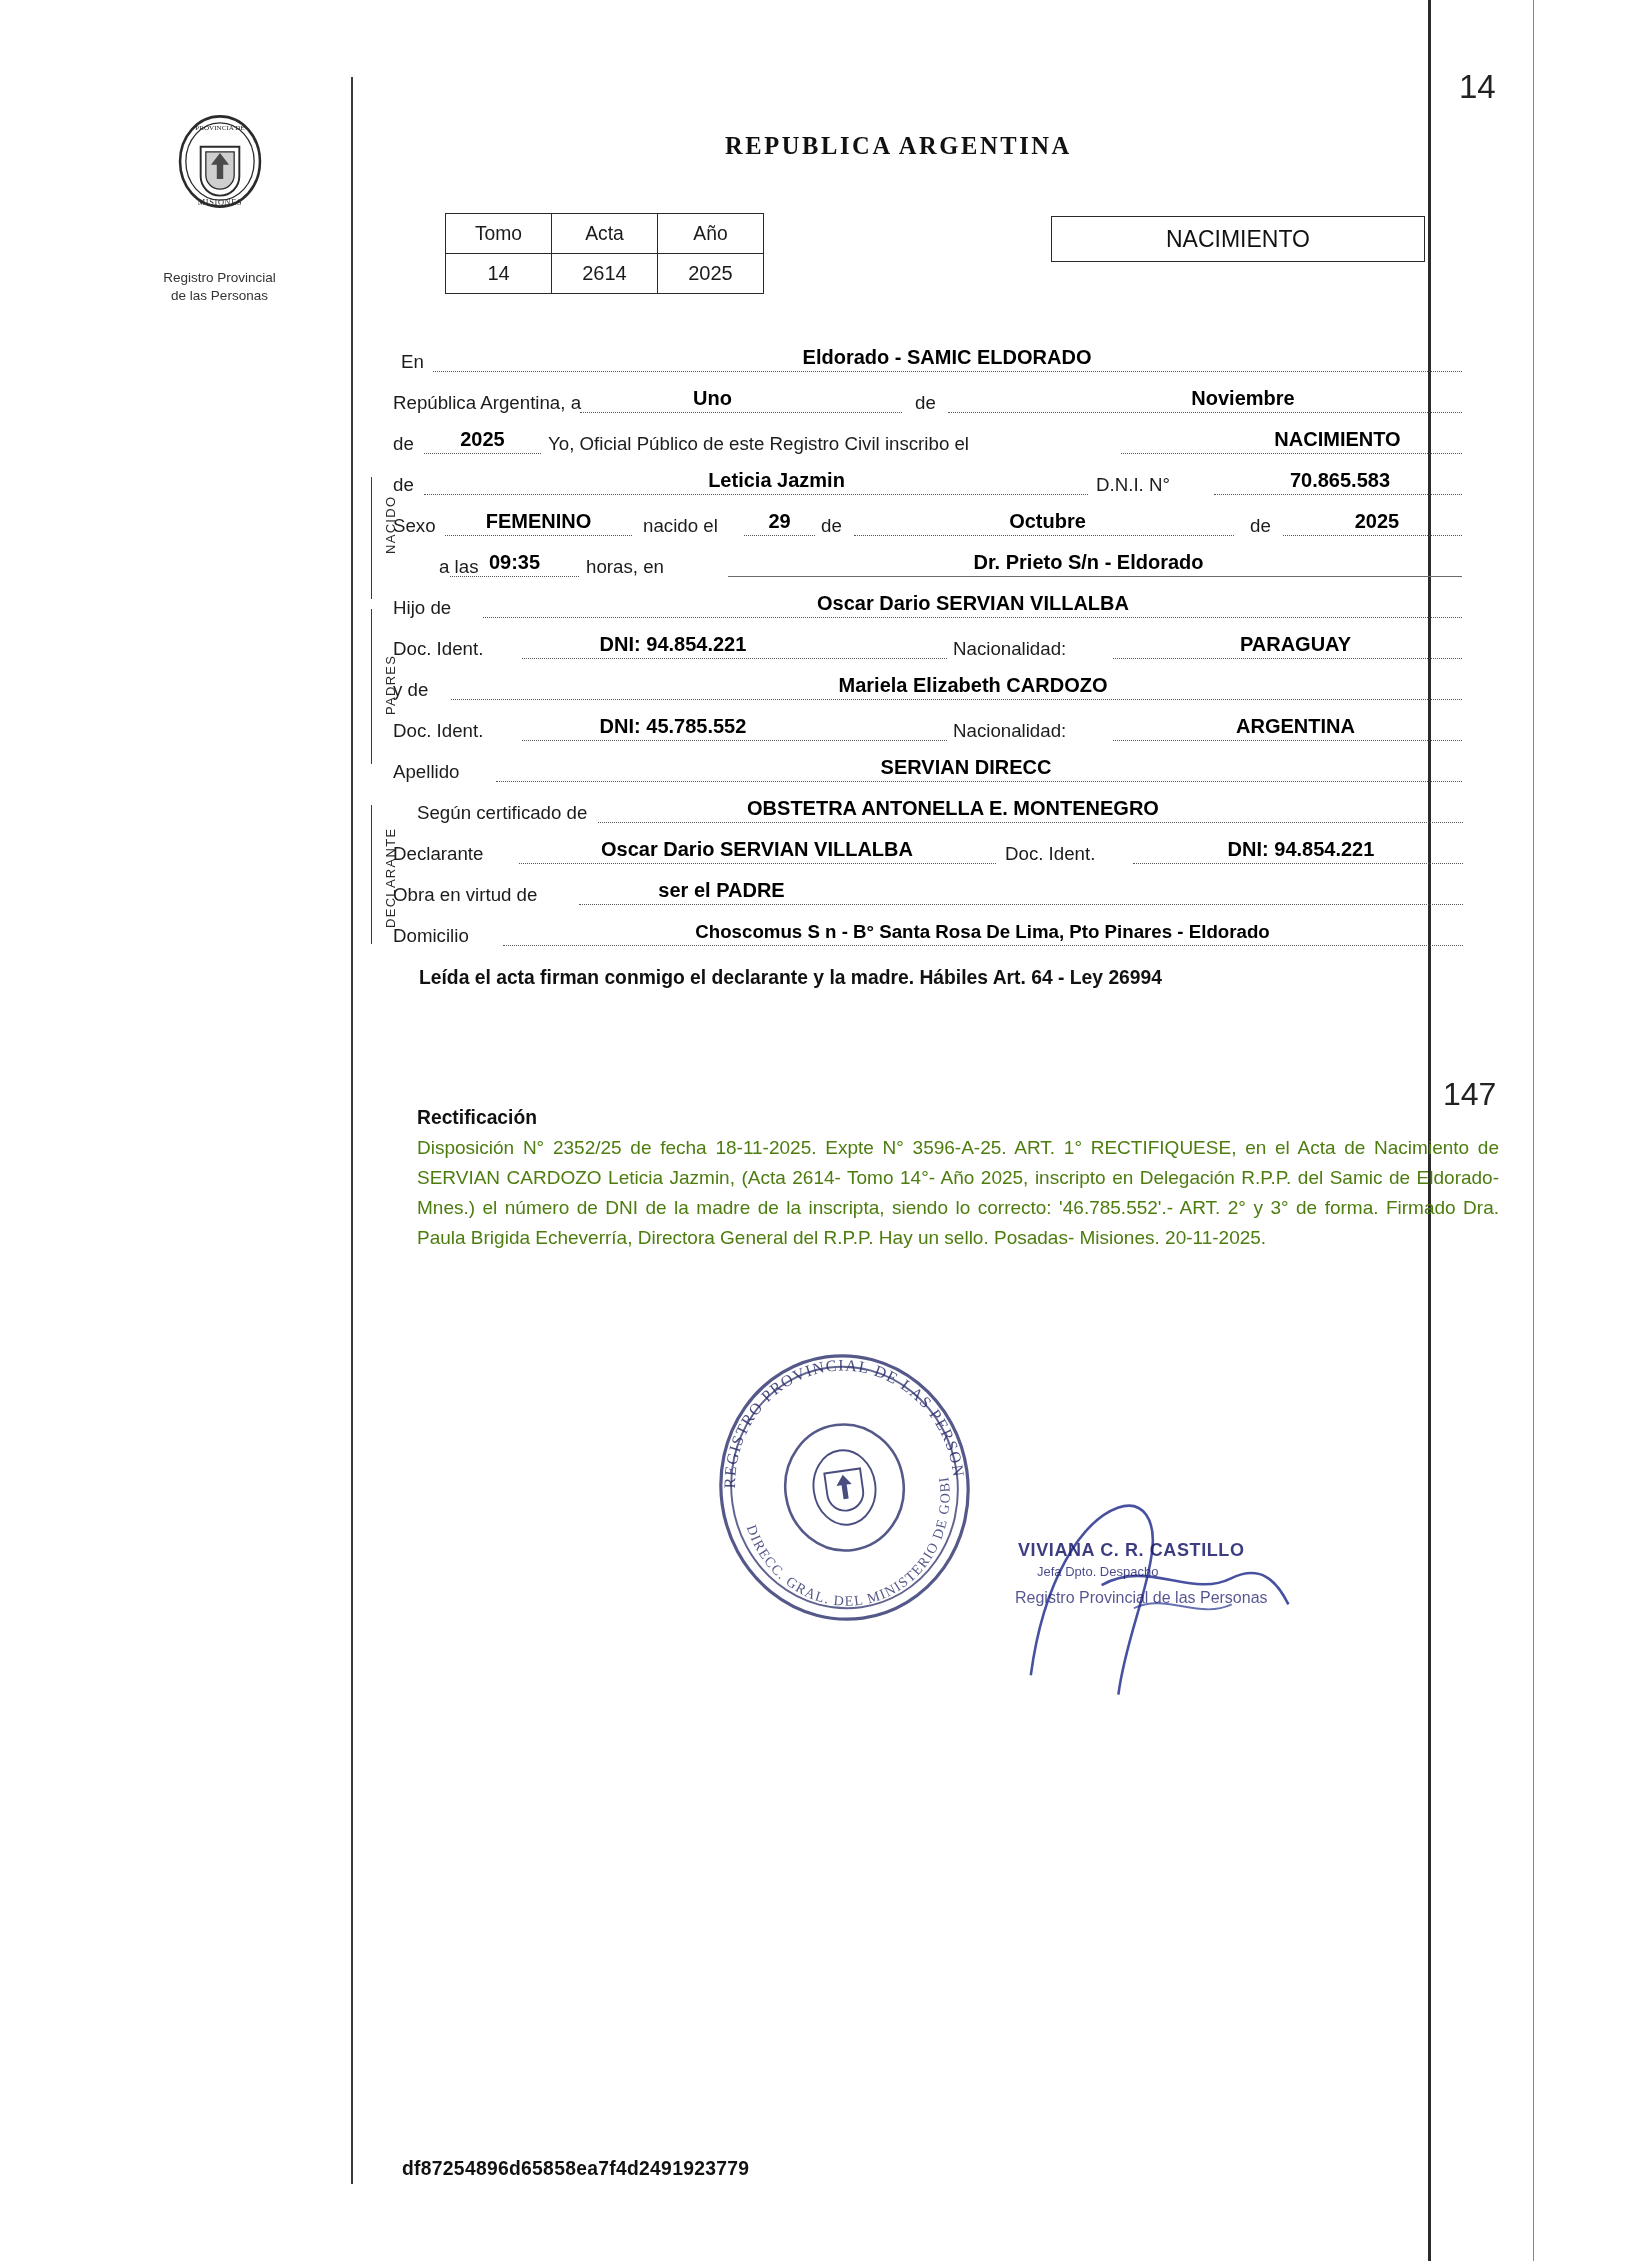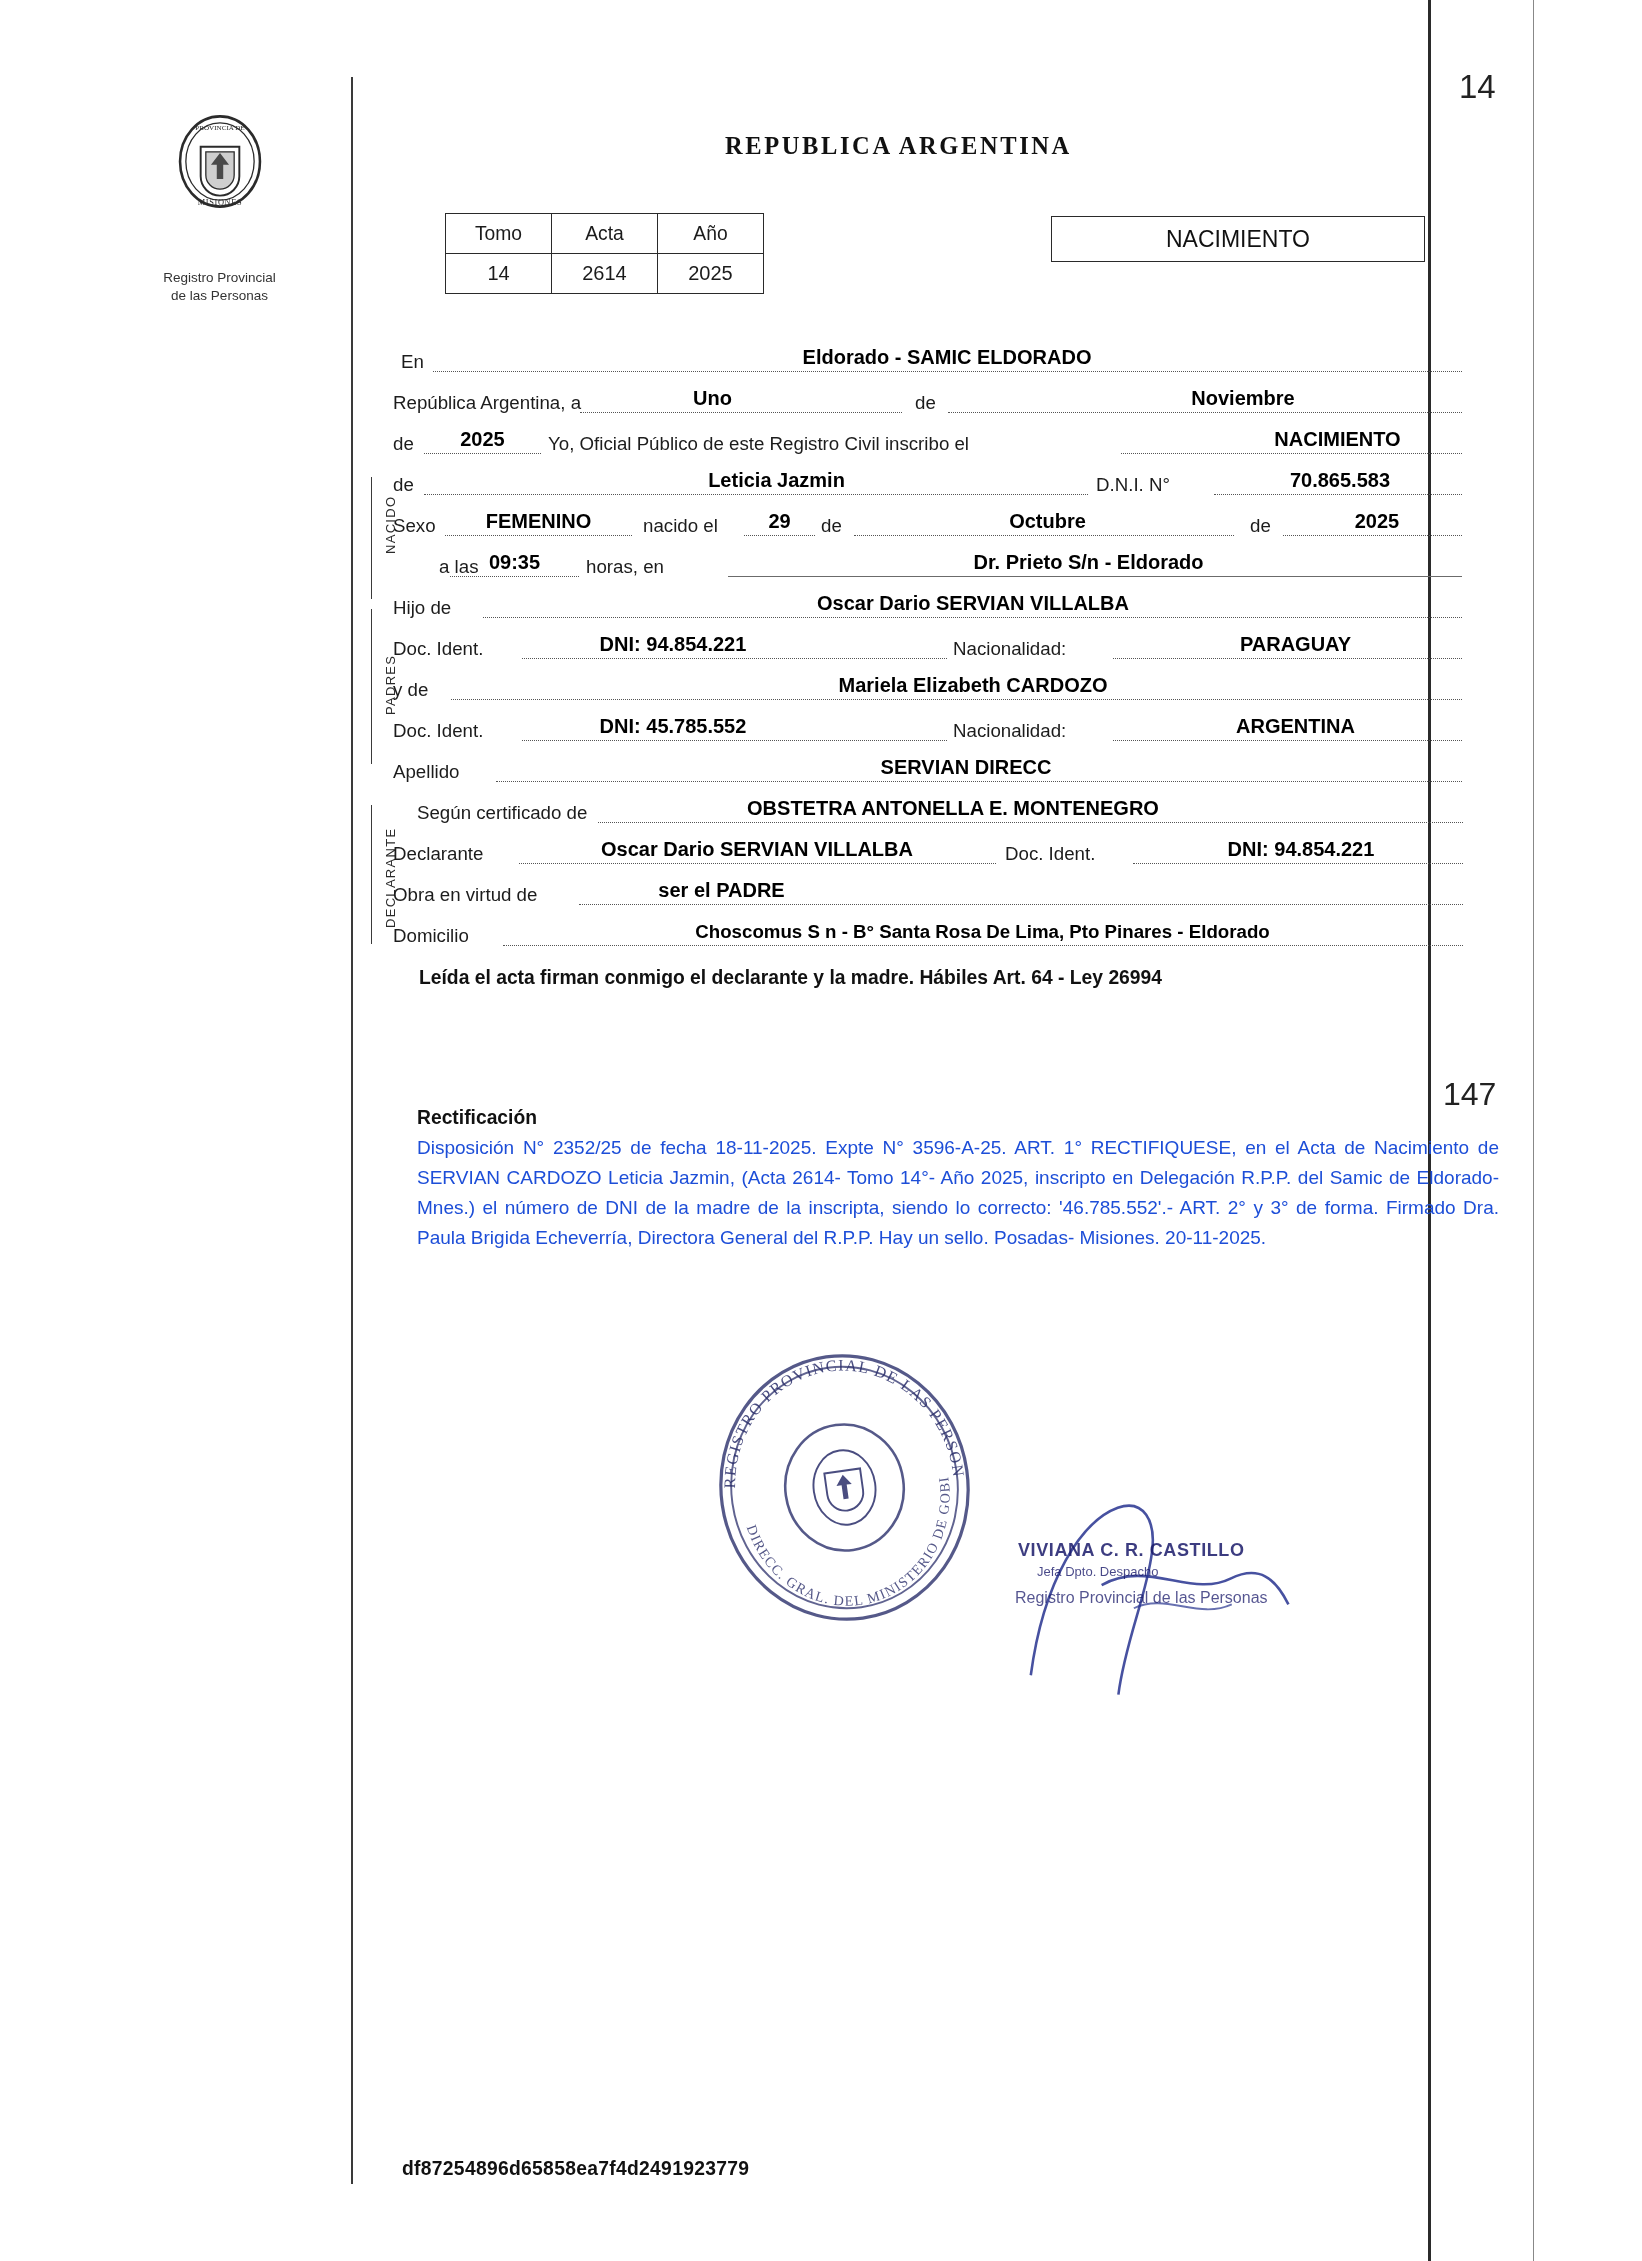--- a/index.html
+++ b/index.html
@@ -183,21 +183,21 @@
     font-size: 19.3px;
     font-weight: bold;
     color: #111;
   }
   .rect-body {
     position: absolute;
     left: 417px; top: 1133px;
     width: 1082px;
     font-size: 19px;
     line-height: 30px;
-    color: #1d4ed8;
+    color: #4d7c0f;
     text-align: justify;
   }
 
   
   .seal {
     position: absolute;
     left: 709px; top: 1346px;
     width: 271px; height: 283px;
   }
   .signature {

